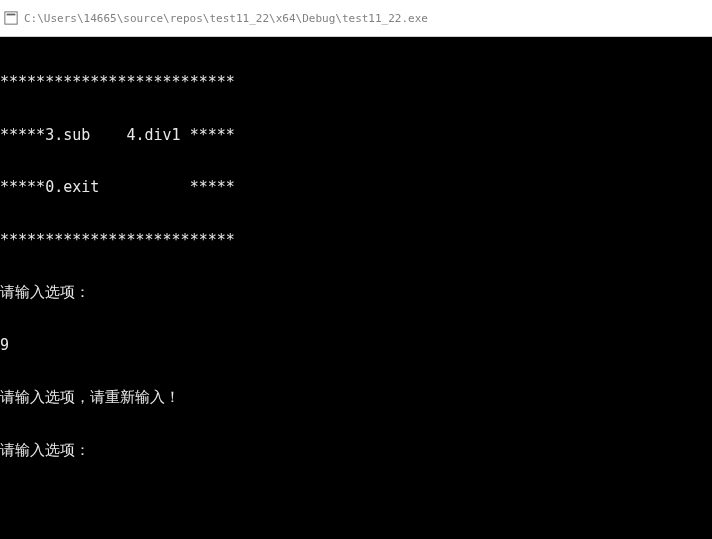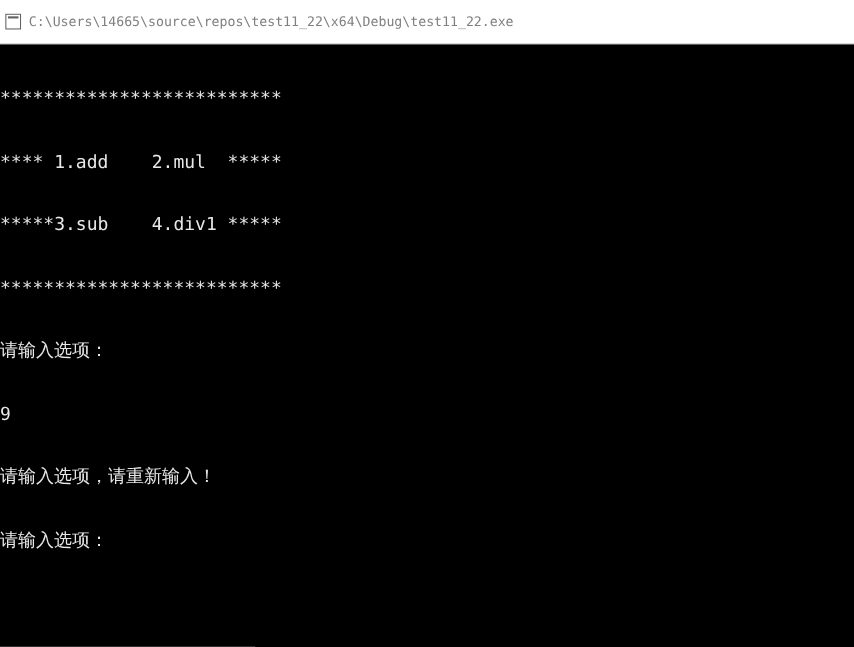--- a/index.html
+++ b/index.html
@@ -60,22 +60,22 @@
     <svg viewBox="0 0 16 16">
       <rect x="1" y="1" width="14" height="14" fill="none" stroke="#606060" stroke-width="1"></rect>
       <rect x="3" y="3" width="10" height="2" fill="#606060"></rect>
     </svg>
   </span>
   <span>C:\Users\14665\source\repos\test11_22\x64\Debug\test11_22.exe</span>
 </div>
 
 <div class="console">
   <span class="line">**************************</span>
-  <span class="line">**** 1.add    2.mul  *****</span>
   <span class="line">*****3.sub    4.div1 *****</span>
+  <span class="line">*****0.exit          *****</span>
   <span class="line">**************************</span>
   <span class="line">请输入选项：</span>
   <span class="line">9</span>
   <span class="line">请输入选项，请重新输入！</span>
   <span class="line">请输入选项：</span>
   
   
   
   
   

